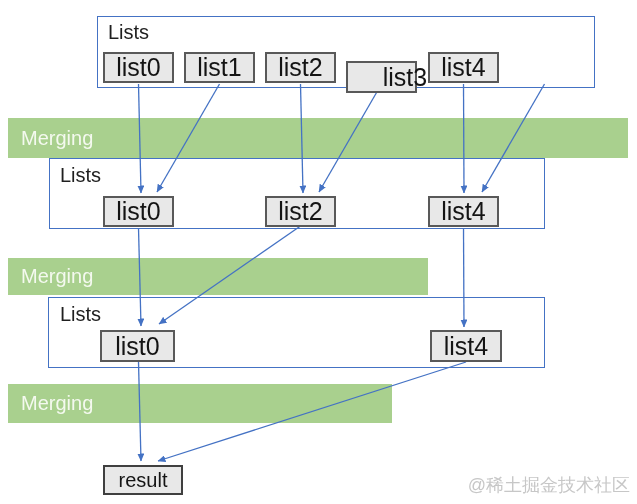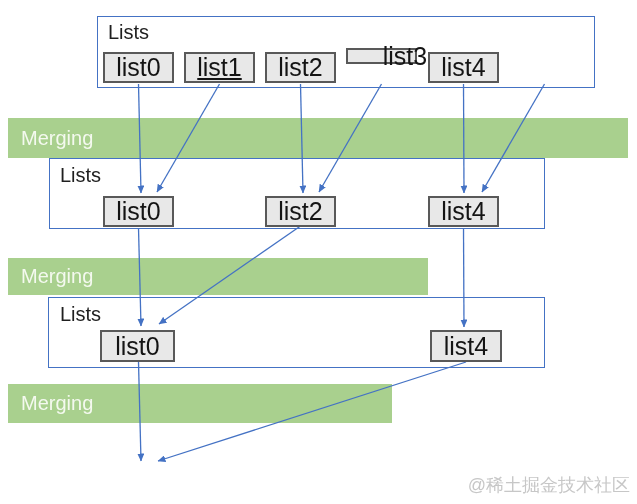--- a/index.html
+++ b/index.html
@@ -98,23 +98,23 @@
         <line x1="300.5" y1="226" x2="159" y2="324" stroke="#4472c4" stroke-width="1.3" marker-end="url(#arrowhead)"></line>
         <line x1="463.5" y1="228" x2="464" y2="327" stroke="#4472c4" stroke-width="1.3" marker-end="url(#arrowhead)"></line>
         <line x1="138.5" y1="362" x2="141" y2="461" stroke="#4472c4" stroke-width="1.3" marker-end="url(#arrowhead)"></line>
         <line x1="466" y1="362" x2="158" y2="461" stroke="#4472c4" stroke-width="1.3" marker-end="url(#arrowhead)"></line>
       </g>
   </svg>
 
   <div class="abs outer-box" style="left:97px; top:16px; width:498px; height:72px;"></div>
   <div class="abs outer-label" style="left:108px; top:21px;">Lists</div>
   <div class="abs list-node" style="left:103px; top:52px; width:71px; height:31px;">list0</div>
-  <div class="abs list-node" style="left:184px; top:52px; width:71px; height:31px;text-decoration:underline;">list1</div>
+  <div class="abs list-node" style="left:184px; top:52px; width:71px; height:31px;">list1</div>
   <div class="abs list-node" style="left:265px; top:52px; width:71px; height:31px;">list2</div>
-  <div class="abs list-node" style="left:346px; top:48px; width:71px; height:16px;padding-left:47px;">list3</div>
+  <div class="abs list-node" style="left:346px; top:61px; width:71px; height:32px;padding-left:47px;">list3</div>
   <div class="abs list-node" style="left:428px; top:52px; width:71px; height:31px;">list4</div>
 
   <div class="abs band" style="left:8px; top:118px; width:620px; height:40px;">
     <span>Merging</span>
   </div>
 
   <div class="abs outer-box" style="left:49px; top:158px; width:496px; height:71px;"></div>
   <div class="abs outer-label" style="left:60px; top:164px;">Lists</div>
   <div class="abs list-node" style="left:103px; top:196px; width:71px; height:31px;">list0</div>
   <div class="abs list-node" style="left:265px; top:196px; width:71px; height:31px;">list2</div>
@@ -126,16 +126,17 @@
 
   <div class="abs outer-box" style="left:48px; top:297px; width:497px; height:71px;"></div>
   <div class="abs outer-label" style="left:60px; top:303px;">Lists</div>
   <div class="abs list-node" style="left:100px; top:330px; width:75px; height:32px;">list0</div>
   <div class="abs list-node" style="left:430px; top:330px; width:72px; height:32px;">list4</div>
 
   <div class="abs band" style="left:8px; top:384px; width:384px; height:39px;">
     <span>Merging</span>
   </div>
 
+  <div class="abs result-node" style="left:103px; top:465px; width:80px; height:30px;">result</div>
 
   <div class="abs watermark" style="right:7px; top:473px;">@稀土掘金技术社区</div>
 
 </div>
 
 </body></html>

